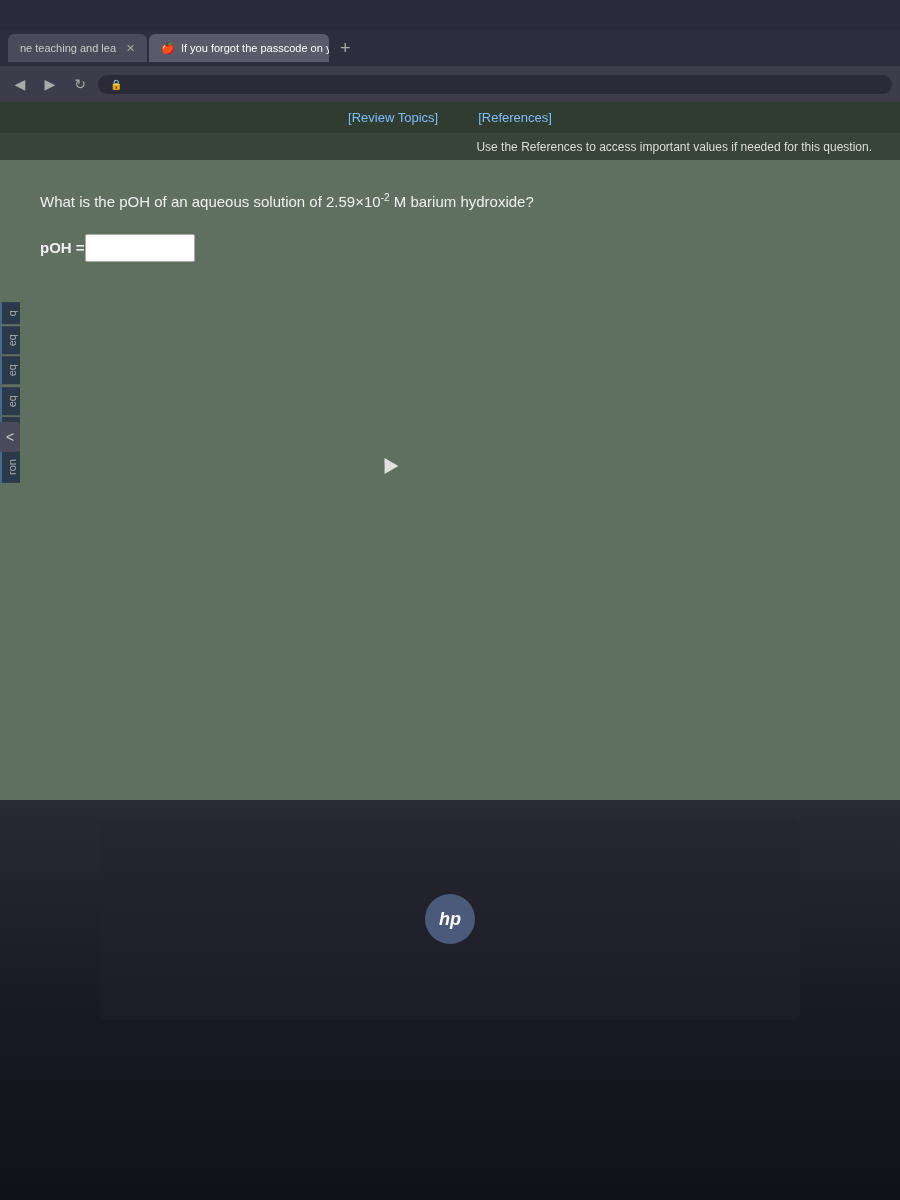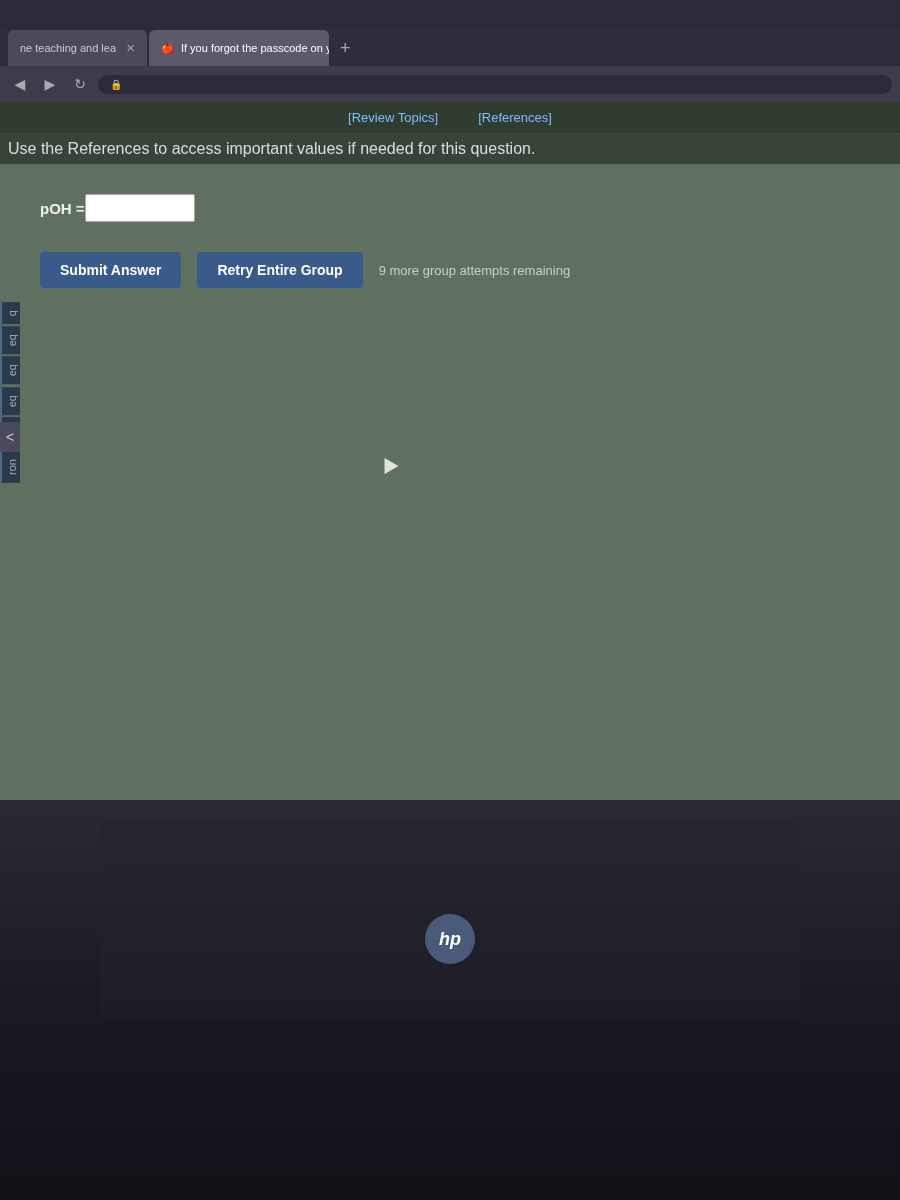--- a/index.html
+++ b/index.html
@@ -31,21 +31,21 @@
       align-items: center;
       background: #2d2d3d;
       height: 36px;
       padding: 0 8px;
       gap: 2px;
     }
 
     .tab {
       display: flex;
       align-items: center;
-      height: 36px;
+      height: 28px;
       padding: 0 12px;
       border-radius: 6px 6px 0 0;
       font-size: 11px;
       color: #ccc;
       background: #4a4a5a;
       cursor: pointer;
       max-width: 180px;
       overflow: hidden;
       white-space: nowrap;
       text-overflow: ellipsis;
@@ -169,23 +169,23 @@
     }
 
     .toolbar-link {
       color: #7bbfff;
       font-size: 13px;
       text-decoration: none;
       cursor: pointer;
     }
 
     .references-note {
-      text-align: left;
-      padding: 6px 8px;
-      font-size: 16px;
+      text-align: right;
+      padding: 6px 28px;
+      font-size: 12px;
       color: #ddd;
       background: rgba(40,50,40,0.7);
     }
 
     
     .question-area {
       padding: 30px 40px 20px 40px;
     }
 
     .question-text {
@@ -374,21 +374,21 @@
       align-items: center;
       justify-content: center;
       font-size: 14px;
       color: #aaa;
       cursor: pointer;
     }
 
     
     .hp-area {
       position: absolute;
-      bottom: 236px;
+      bottom: 256px;
       left: 50%;
       transform: translateX(-50%);
       z-index: 5;
     }
 
     .hp-logo {
       width: 50px;
       height: 50px;
       background: #4a5a7a;
       border-radius: 50%;
@@ -486,31 +486,29 @@
     <div class="page-toolbar">
       <a class="toolbar-link">[Review Topics]</a>
       <a class="toolbar-link">[References]</a>
     </div>
 
     <div class="references-note">
       <span>Use the References to access important values if needed for this question.</span>
     </div>
 
     <div class="question-area">
+      <div class="question-text">
+        <span>What is the pOH of an aqueous solution of 2.59×10</span><sup>-2</sup><span> M barium hydroxide?</span>
+      </div>
 
       <div class="poh-row">
         <span class="poh-label">pOH =</span>
         <input class="poh-input" type="text" style="">
       </div>
 
-      <div class="buttons-row">
-        <button class="btn-submit">Submit Answer</button>
-        <button class="btn-retry">Retry Entire Group</button>
-        <span class="attempts-text">9 more group attempts remaining</span>
-      </div>
     </div>
   </div>
 
   <div class="cursor"></div>
 
   <div class="preview-btn">Previe</div>
 </div>
 
 <div class="taskbar">
   <div class="taskbar-left">

